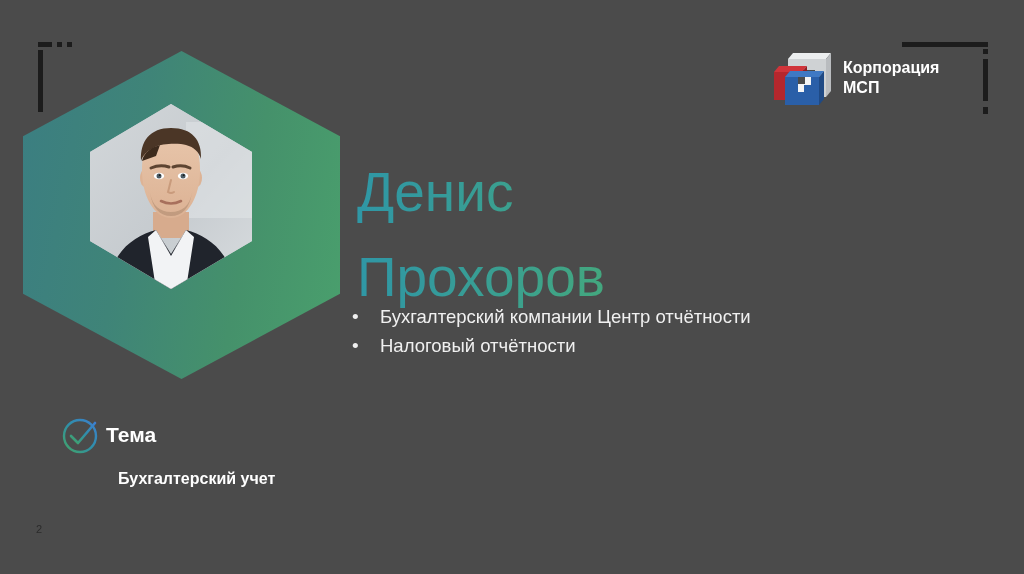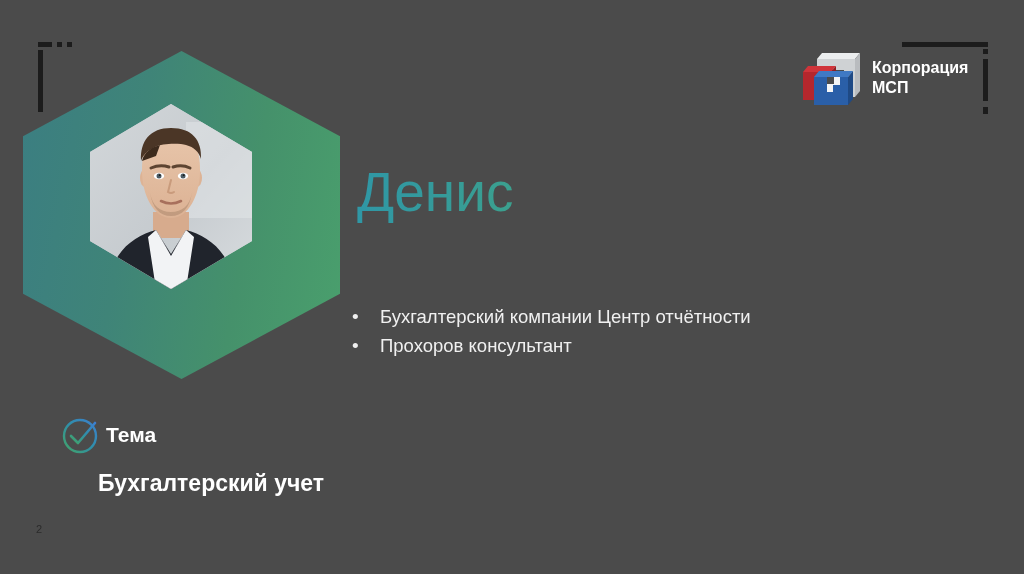--- a/index.html
+++ b/index.html
@@ -152,30 +152,30 @@
     display: block;
   }
   .topic-label {
     color: #ffffff;
     font-size: 21px;
     font-weight: bold;
     margin-left: 2px;
   }
   .topic-value {
     color: #ffffff;
-    font-size: 23px;
+    font-size: 16px;
     font-weight: bold;
-    margin-left: 40px;
+    margin-left: 60px;
     margin-top: 12px;
   }
 
   
   .logo {
     position: absolute;
-    left: 800px;
+    left: 771px;
     top: 47px;
     display: flex;
     align-items: center;
   }
   .logo-mark { width: 62px; height: 62px; display: block; }
   .logo-text {
     margin-left: 10px;
     color: #ffffff;
     font-size: 16px;
     font-weight: bold;
@@ -255,30 +255,31 @@
 
         <path d="M71 97 q10 5 20 0" stroke="#a8705c" stroke-width="2.6" fill="none" stroke-linecap="round"></path>
 
         <path d="M60 88 C62 104 70 112 81 112 C92 112 100 104 102 88 C100 102 92 108 81 108 C70 108 62 102 60 88 Z" fill="#8a6a52" opacity="0.32"></path>
       </svg>
     </div>
   </div>
 
   <div class="name-block">
     <div class="name-line">Денис</div>
+    <div class="name-line">Прохоров</div>
   </div>
 
   <div class="bullets">
     <div class="bullet-row">
       <span class="bullet-dot">•</span>
       <span class="bullet-text">Бухгалтерский компании Центр отчётности</span>
     </div>
     <div class="bullet-row">
       <span class="bullet-dot">•</span>
-      <span class="bullet-text">Прохоров консультант</span>
+      <span class="bullet-text">Налоговый отчётности</span>
     </div>
   </div>
 
   <div class="topic">
     <div class="topic-head">
       <svg class="check-icon" viewBox="0 0 46 46">
         <defs>
           <linearGradient id="checkgrad" x1="1" y1="0" x2="0" y2="1">
             <stop offset="0%" stop-color="#3c7fd0"></stop>
             <stop offset="50%" stop-color="#2f8fa8"></stop>

